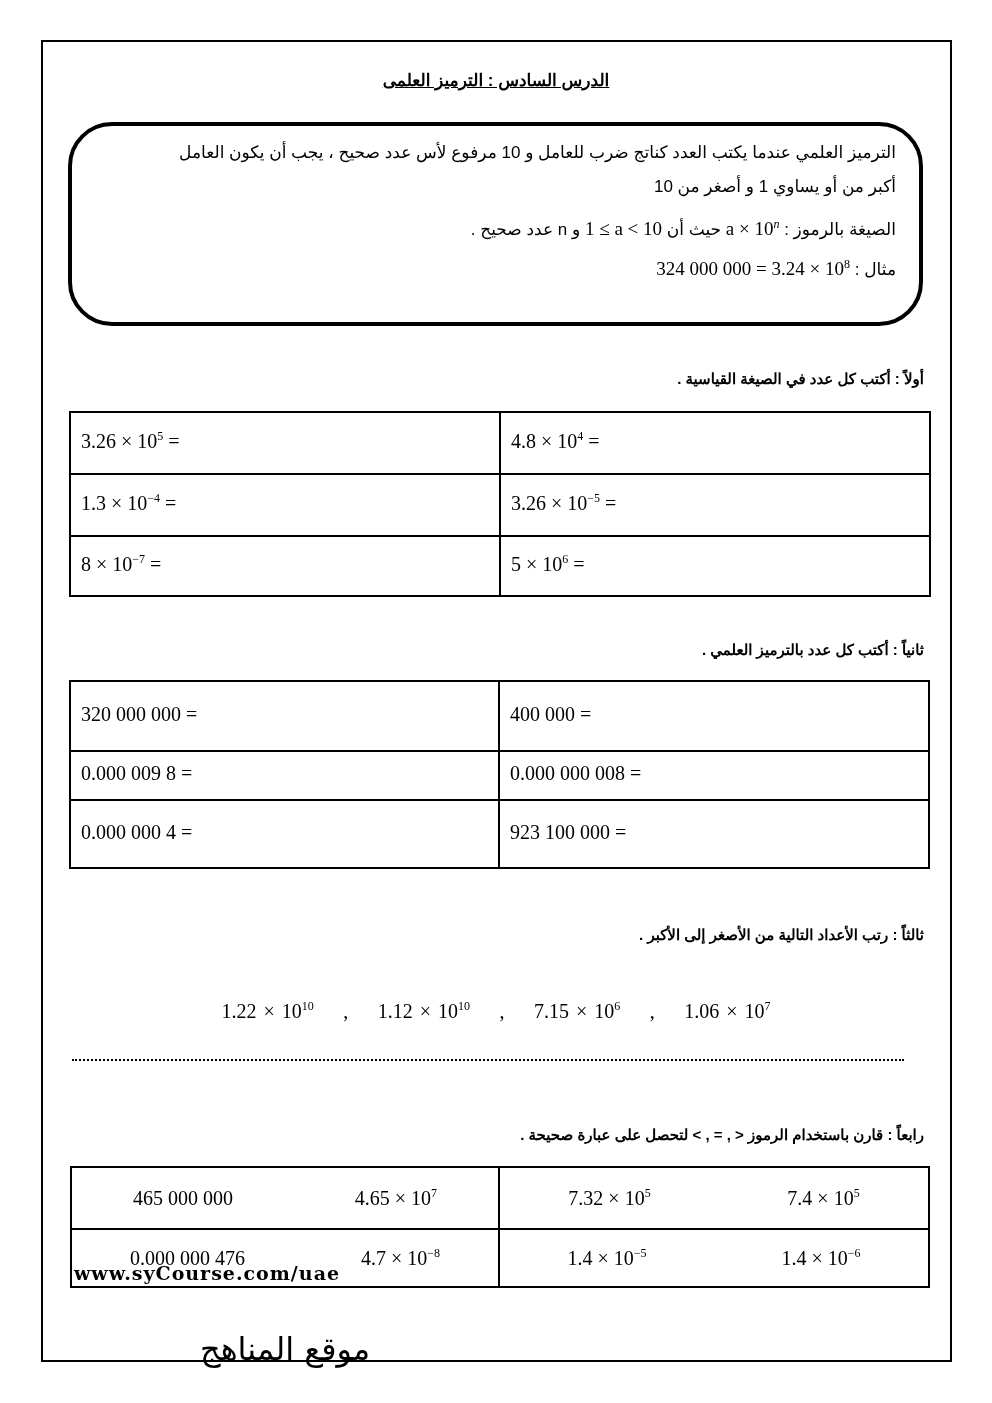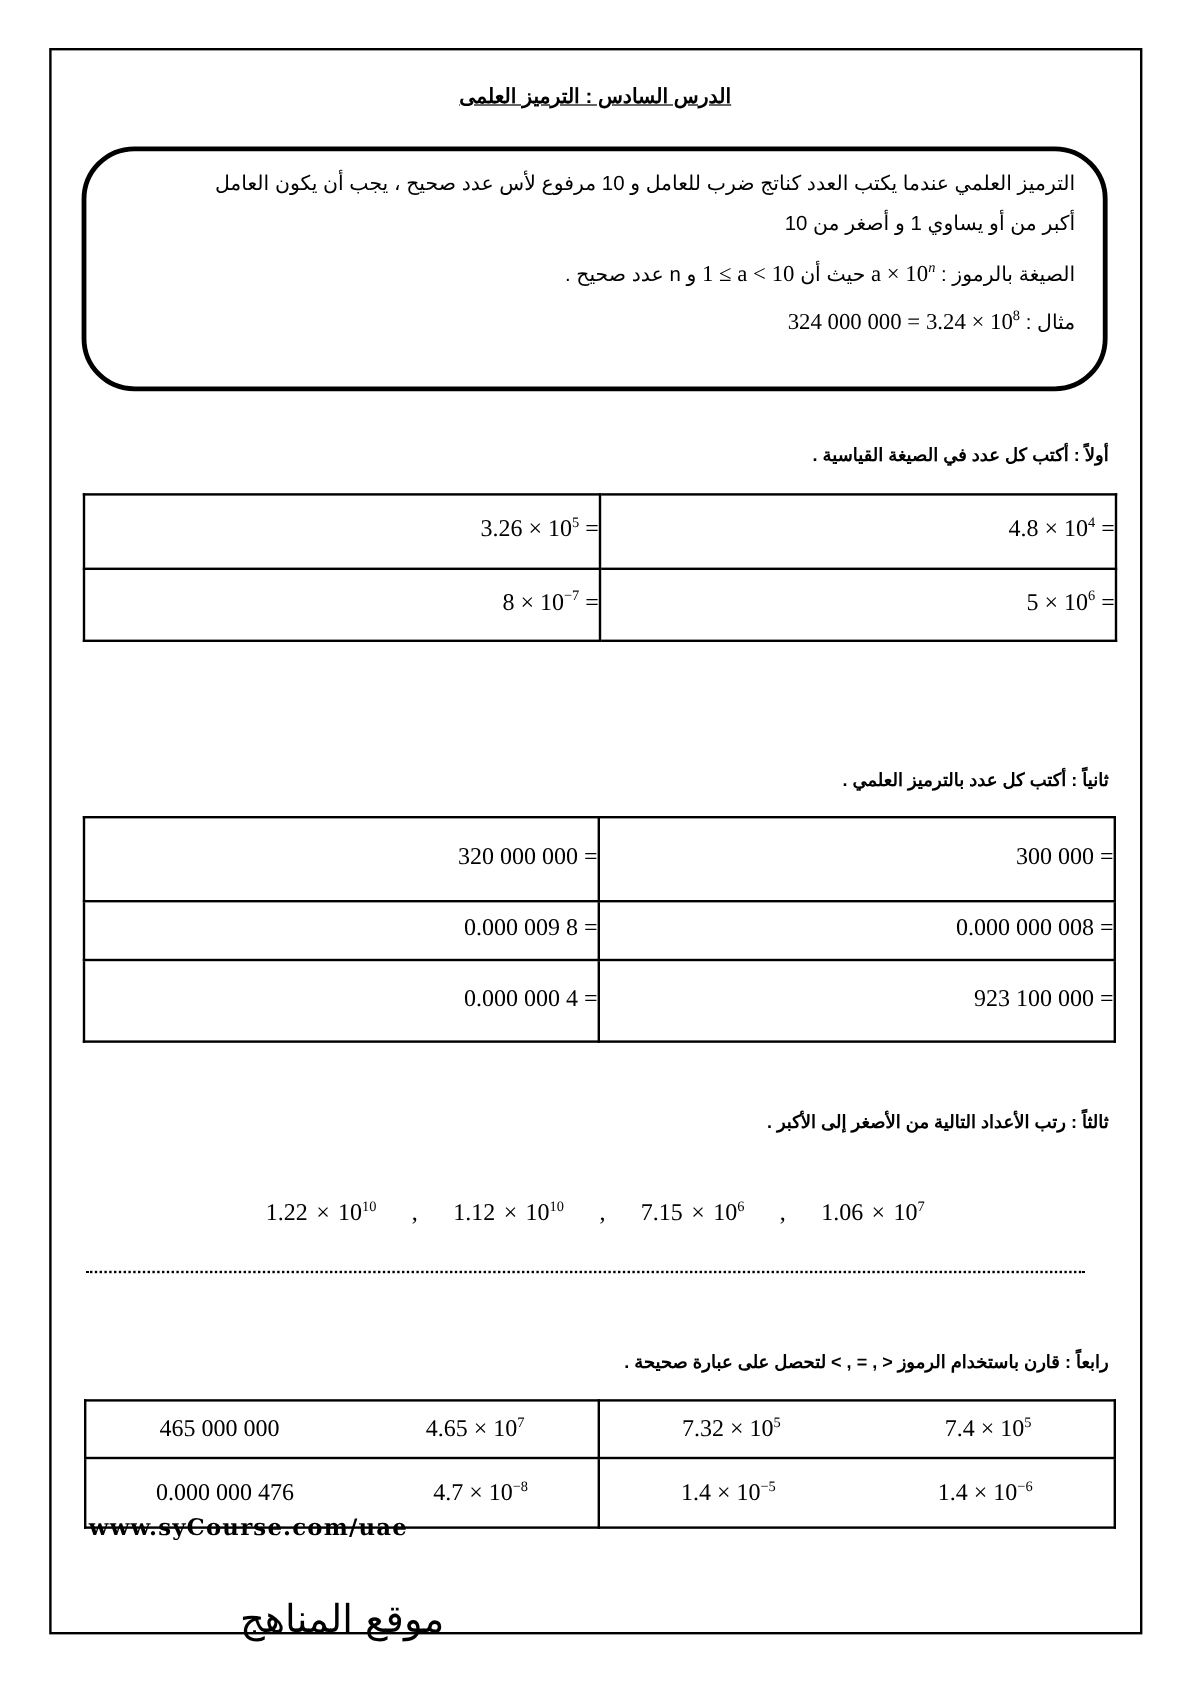--- a/index.html
+++ b/index.html
@@ -14,21 +14,21 @@
              border: 4px solid #000; border-radius: 44px; box-sizing: border-box; }
   .def-line { position: absolute; right: 96px; direction: rtl; font-size: 17px;
               font-family: "Liberation Sans", sans-serif; }
   .math { font-family: "Liberation Serif", serif; font-size: 19px; }
   .math i { font-style: italic; }
   sup { font-size: 12px; vertical-align: super; line-height: 0; }
   .section-head { position: absolute; right: 68px; direction: rtl; font-weight: bold;
                   font-size: 15px; }
   table.grid { position: absolute; border-collapse: collapse; table-layout: fixed; }
   table.grid td { border: 2px solid #000; padding: 0 0 4px 10px; font-family: "Liberation Serif", serif;
-                  font-size: 20px; vertical-align: middle; text-align: right; }
+                  font-size: 20px; vertical-align: middle; }
   .order-row { position: absolute; top: 964px; left: 0; width: 992px; text-align: center;
                font-family: "Liberation Serif", serif; font-size: 20px; word-spacing: 2px; margin-top: 36px; }
   .order-row .sep { display: inline-block; width: 50px; text-align: center; }
   .dotted { position: absolute; left: 72px; top: 1059px; width: 832px; border-top: 2px dotted #000; }
   table.cmp td { padding: 0; text-align: center; }
   .pair { display: flex; justify-content: space-around; align-items: center; }
   .wm1 { position: absolute; left: 74px; top: 1262px; font-family: "DejaVu Serif", serif;
          font-weight: bold; font-size: 19px; letter-spacing: 1px; }
   .wm2 { position: absolute; left: 200px; top: 1330px; font-family: "DejaVu Sans", sans-serif;
          font-size: 32px; direction: rtl; }
@@ -59,37 +59,41 @@
 <table class="grid" style="left:69px; top:411px; width:860px;">
   <colgroup>
       <col style="width:430px">
       <col style="width:430px">
     </colgroup>
   <tbody>
       <tr style="height:62px;">
     <td><span>3.26 × 10</span><sup>5</sup> =</td>
     <td><span>4.8 × 10</span><sup>4</sup> =</td>
   </tr>
+  <tr style="height:62px;">
+    <td><span>1.3 × 10</span><sup>−4</sup> =</td>
+    <td><span>3.26 × 10</span><sup>−5</sup> =</td>
+  </tr>
   <tr style="height:60px;">
     <td><span>8 × 10</span><sup>−7</sup> =</td>
     <td><span>5 × 10</span><sup>6</sup> =</td>
   </tr>
 </tbody>
   </table>
 
 <div class="section-head" style="top:641px;">ثانياً : أكتب كل عدد بالترميز العلمي .</div>
 <table class="grid" style="left:69px; top:680px; width:859px;">
   <colgroup>
       <col style="width:429px">
       <col style="width:430px">
     </colgroup>
   <tbody>
       <tr style="height:70px;">
     <td>320 000 000 =</td>
-    <td>300 000  =</td>
+    <td>400 000  =</td>
   </tr>
   <tr style="height:49px;">
     <td>0.000 009 8 =</td>
     <td>0.000 000 008 =</td>
   </tr>
   <tr style="height:68px;">
     <td>0.000 000 4 =</td>
     <td>923 100 000 =</td>
   </tr>
 </tbody>
@@ -107,21 +111,21 @@
 </div>
 <div class="dotted"></div>
 
 <div class="section-head" style="top:1126px;">رابعاً : قارن باستخدام الرموز &lt;  ,  =  ,  &gt;  لتحصل على عبارة صحيحة .</div>
 <table class="grid cmp" style="left:70px; top:1166px; width:858px;">
   <colgroup>
       <col style="width:428px">
       <col style="width:430px">
     </colgroup>
   <tbody>
-      <tr style="height:48px;">
+      <tr style="height:62px;">
     <td>
           <div class="pair">
       <span>465 000 000</span>
       <span><span>4.65 × 10</span><sup>7</sup></span>
     </div>
         </td>
     <td>
           <div class="pair">
       <span><span>7.32 × 10</span><sup>5</sup></span>
       <span><span>7.4 × 10</span><sup>5</sup></span>

